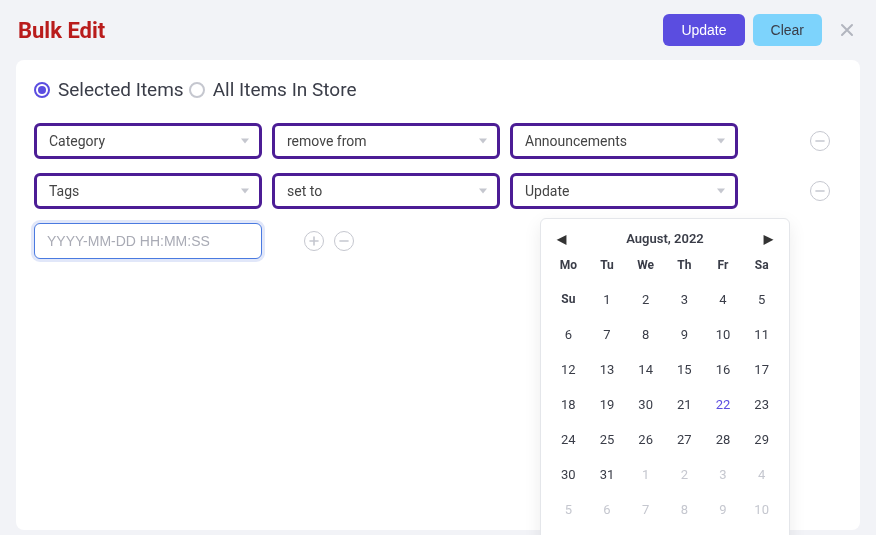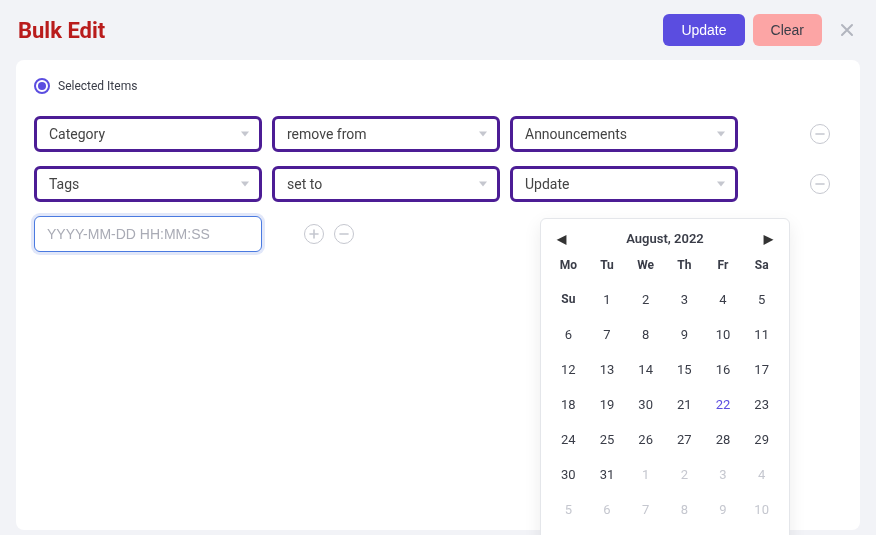--- a/index.html
+++ b/index.html
@@ -26,42 +26,42 @@
     .btn {
       border: none;
       border-radius: 6px;
       padding: 8px 18px;
       font-size: 14px;
       font-weight: 500;
       cursor: pointer;
       margin-left: 8px;
     }
     .btn-primary { background: #5b4de0; color: #fff; }
-    .btn-secondary { background: #fca5a5; color: #3a3d48; }
+    .btn-secondary { background: #7dd3fc; color: #3a3d48; }
     .close-icon {
       margin-left: 16px;
       color: #b2b5bf;
       cursor: pointer;
       display: flex;
       align-items: center;
     }
     .panel {
       background: #fff;
       margin: 4px 16px 16px 16px;
       border-radius: 8px;
       padding: 18px 18px 24px 18px;
       height: 470px;
       position: relative;
     }
     .radio-row {
       display: flex;
       align-items: center;
       gap: 5px;
       margin-bottom: 22px;
-      font-size: 12px;
+      font-size: 19px;
     }
     .radio {
       display: flex;
       align-items: center;
       gap: 8px;
       cursor: pointer;
     }
     .radio-circle {
       width: 16px; height: 16px;
       border-radius: 50%;
@@ -173,20 +173,24 @@
         <path d="M4 4 L14 14 M14 4 L4 14" stroke="#b2b5bf" stroke-width="2" stroke-linecap="round" fill="none"></path>
       </svg>
   </span>
 </div>
 
 <div class="panel">
   <div class="radio-row">
     <label class="radio">
       <span class="radio-circle checked"></span>
       <span>Selected Items</span>
+    </label>
+    <label class="radio">
+      <span class="radio-circle"></span>
+      <span>All Items In Store</span>
     </label>
   </div>
 
   <div class="rules" id="rules-container">
       <div class="rule-row">
         <div class="select">
           <span>Category</span>
           <span class="caret"></span>
         </div>
         <div class="select">

